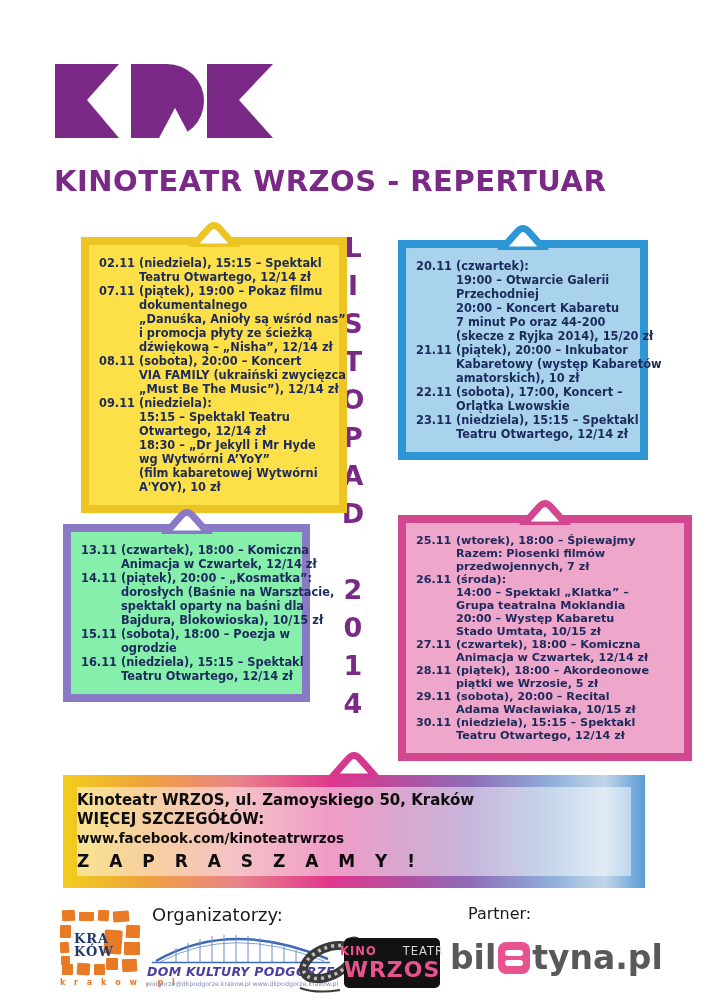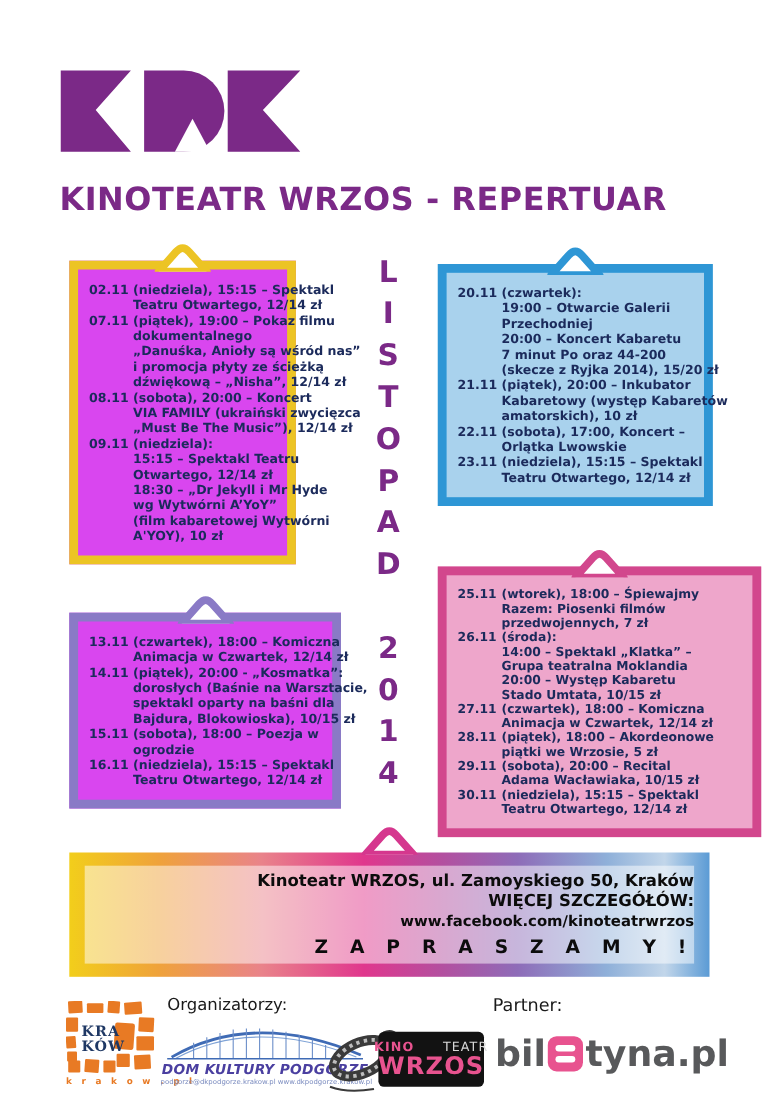--- a/index.html
+++ b/index.html
@@ -13,52 +13,52 @@
 
   
   .sched-box{position:absolute;border-style:solid;border-width:8px;padding:11px 9px 11px 10px;
              box-sizing:border-box;}
   .sched-box .entries{font-size:11.4px;font-weight:bold;color:#1B2A5B;line-height:14px;}
   .entry{display:flex;}
   .entry .date{width:40px;flex:0 0 40px;}
   .entry .lines{flex:1;}
   .entry .lines div{white-space:nowrap;}
 
-  #box-yellow{left:63px;top:237px;width:206px;border-color:#ECC424;background:#d946ef;}
+  #box-yellow{left:81px;top:237px;width:266px;border-color:#ECC424;background:#fde047;}
   #box-blue  {left:398px;top:240px;width:250px;border-color:#2E96D5;background:#A9D2ED;}
-  #box-purple{left:63px;top:557px;width:247px;border-color:#8A7AC6;background:#d946ef;}
+  #box-purple{left:63px;top:524px;width:247px;border-color:#8A7AC6;background:#86efac;}
   #box-pink  {left:398px;top:515px;width:294px;border-color:#D2478D;background:#EEA6CB;}
   #box-pink .entries{line-height:13px;font-size:11.2px;}
 
   .hanger{position:absolute;left:50%;transform:translateX(-50%);top:-26px;width:54px;height:28px;}
   #box-yellow .hanger{color:#ECC424;} #box-blue .hanger{color:#2E96D5;}
   #box-purple .hanger{color:#8A7AC6;} #box-pink .hanger{color:#D2478D;}
 
   
   #month-col{position:absolute;left:336px;top:231px;width:34px;display:flex;flex-direction:column;}
   #month-col .vletter{height:38px;font-size:27px;font-weight:bold;color:#7B2987;text-align:center;
                       line-height:34px;}
 
   
   #banner{position:absolute;left:63px;top:775px;width:582px;height:113px;box-sizing:border-box;
           background:linear-gradient(90deg,#F2CE1B 0%,#EFA23B 14%,#E9838A 30%,#E0378D 46%,
                      #B44F9F 58%,#8E6CB8 70%,#8FB0D9 84%,#C2D6EA 93%,#5B9BD5 100%);
           padding:12px 14px;}
   #banner .hanger{color:#D5378E;}
   #banner-inner{width:100%;height:100%;background:rgba(255,255,255,.5);display:flex;
-                flex-direction:column;justify-content:center;text-align:right;color:#0c0c0c;}
+                flex-direction:column;justify-content:center;text-align:left;color:#0c0c0c;}
   #banner-inner .b1{font-size:15px;font-weight:bold;line-height:19px;}
   #banner-inner .b2{font-size:15px;font-weight:bold;line-height:19px;}
   #banner-inner .b3,#banner-inner .b4{font-size:13.5px;font-weight:bold;line-height:18px;}
   #banner-inner .b5{font-size:17px;font-weight:bold;letter-spacing:7px;line-height:24px;margin-top:2px;}
 
   
-  .foot-label{position:absolute;font-size:15px;color:#1a1a1a;}
+  .foot-label{position:absolute;font-size:18px;color:#1a1a1a;}
   #organizers-label{left:152px;top:904px;}
-  #partner-label{left:448px;top:904px;font-size:16px;}
+  #partner-label{left:468px;top:904px;font-size:16px;}
 
   #krakow-logo{position:absolute;left:60px;top:910px;width:82px;height:84px;}
   #krakow-text{position:absolute;left:14px;top:22px;font-family:"DejaVu Serif","Liberation Serif",serif;
                font-weight:bold;color:#1F3864;font-size:13px;line-height:13px;letter-spacing:1px;}
   #krakow-url{position:absolute;left:0;top:68px;width:82px;text-align:center;color:#E87A24;
               font-size:8px;font-weight:bold;letter-spacing:3px;white-space:nowrap;}
 
   #dkp-logo{position:absolute;left:146px;top:928px;width:190px;height:62px;}
   #dkp-name{position:absolute;left:0;top:36px;width:190px;text-align:center;font-size:12.5px;
             font-weight:bold;font-style:italic;color:#4A3FA0;white-space:nowrap;letter-spacing:.3px;}

